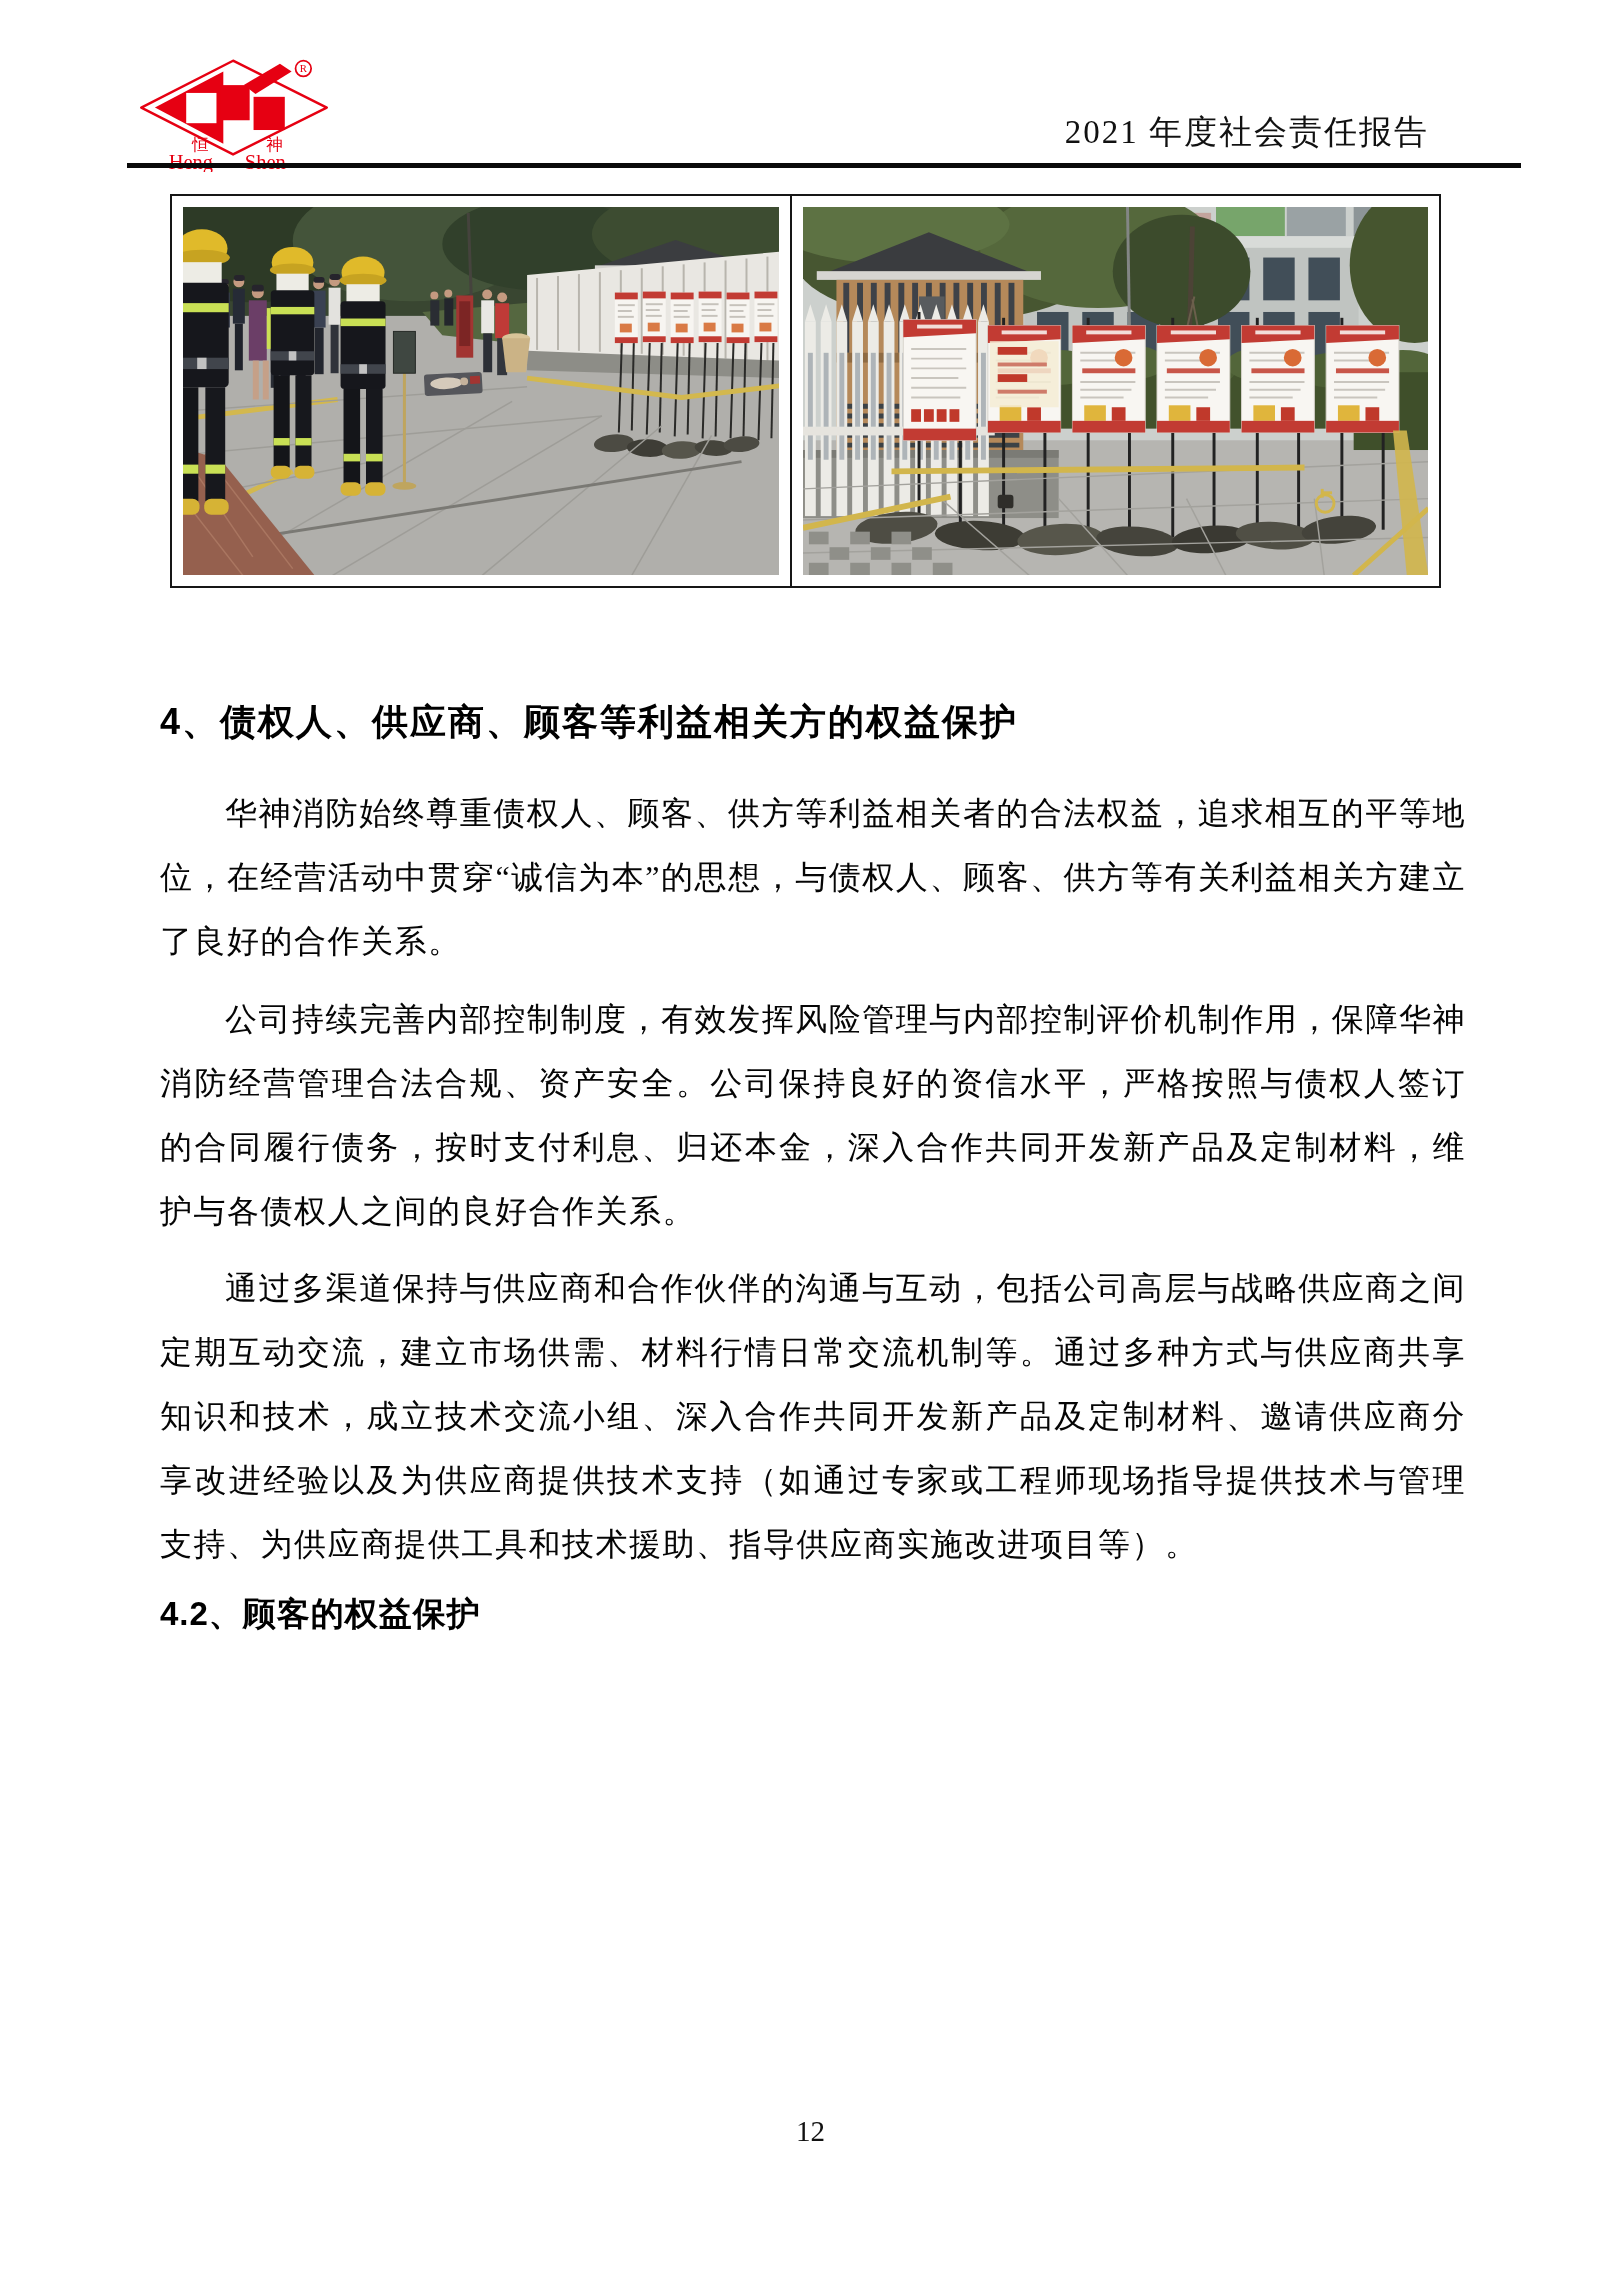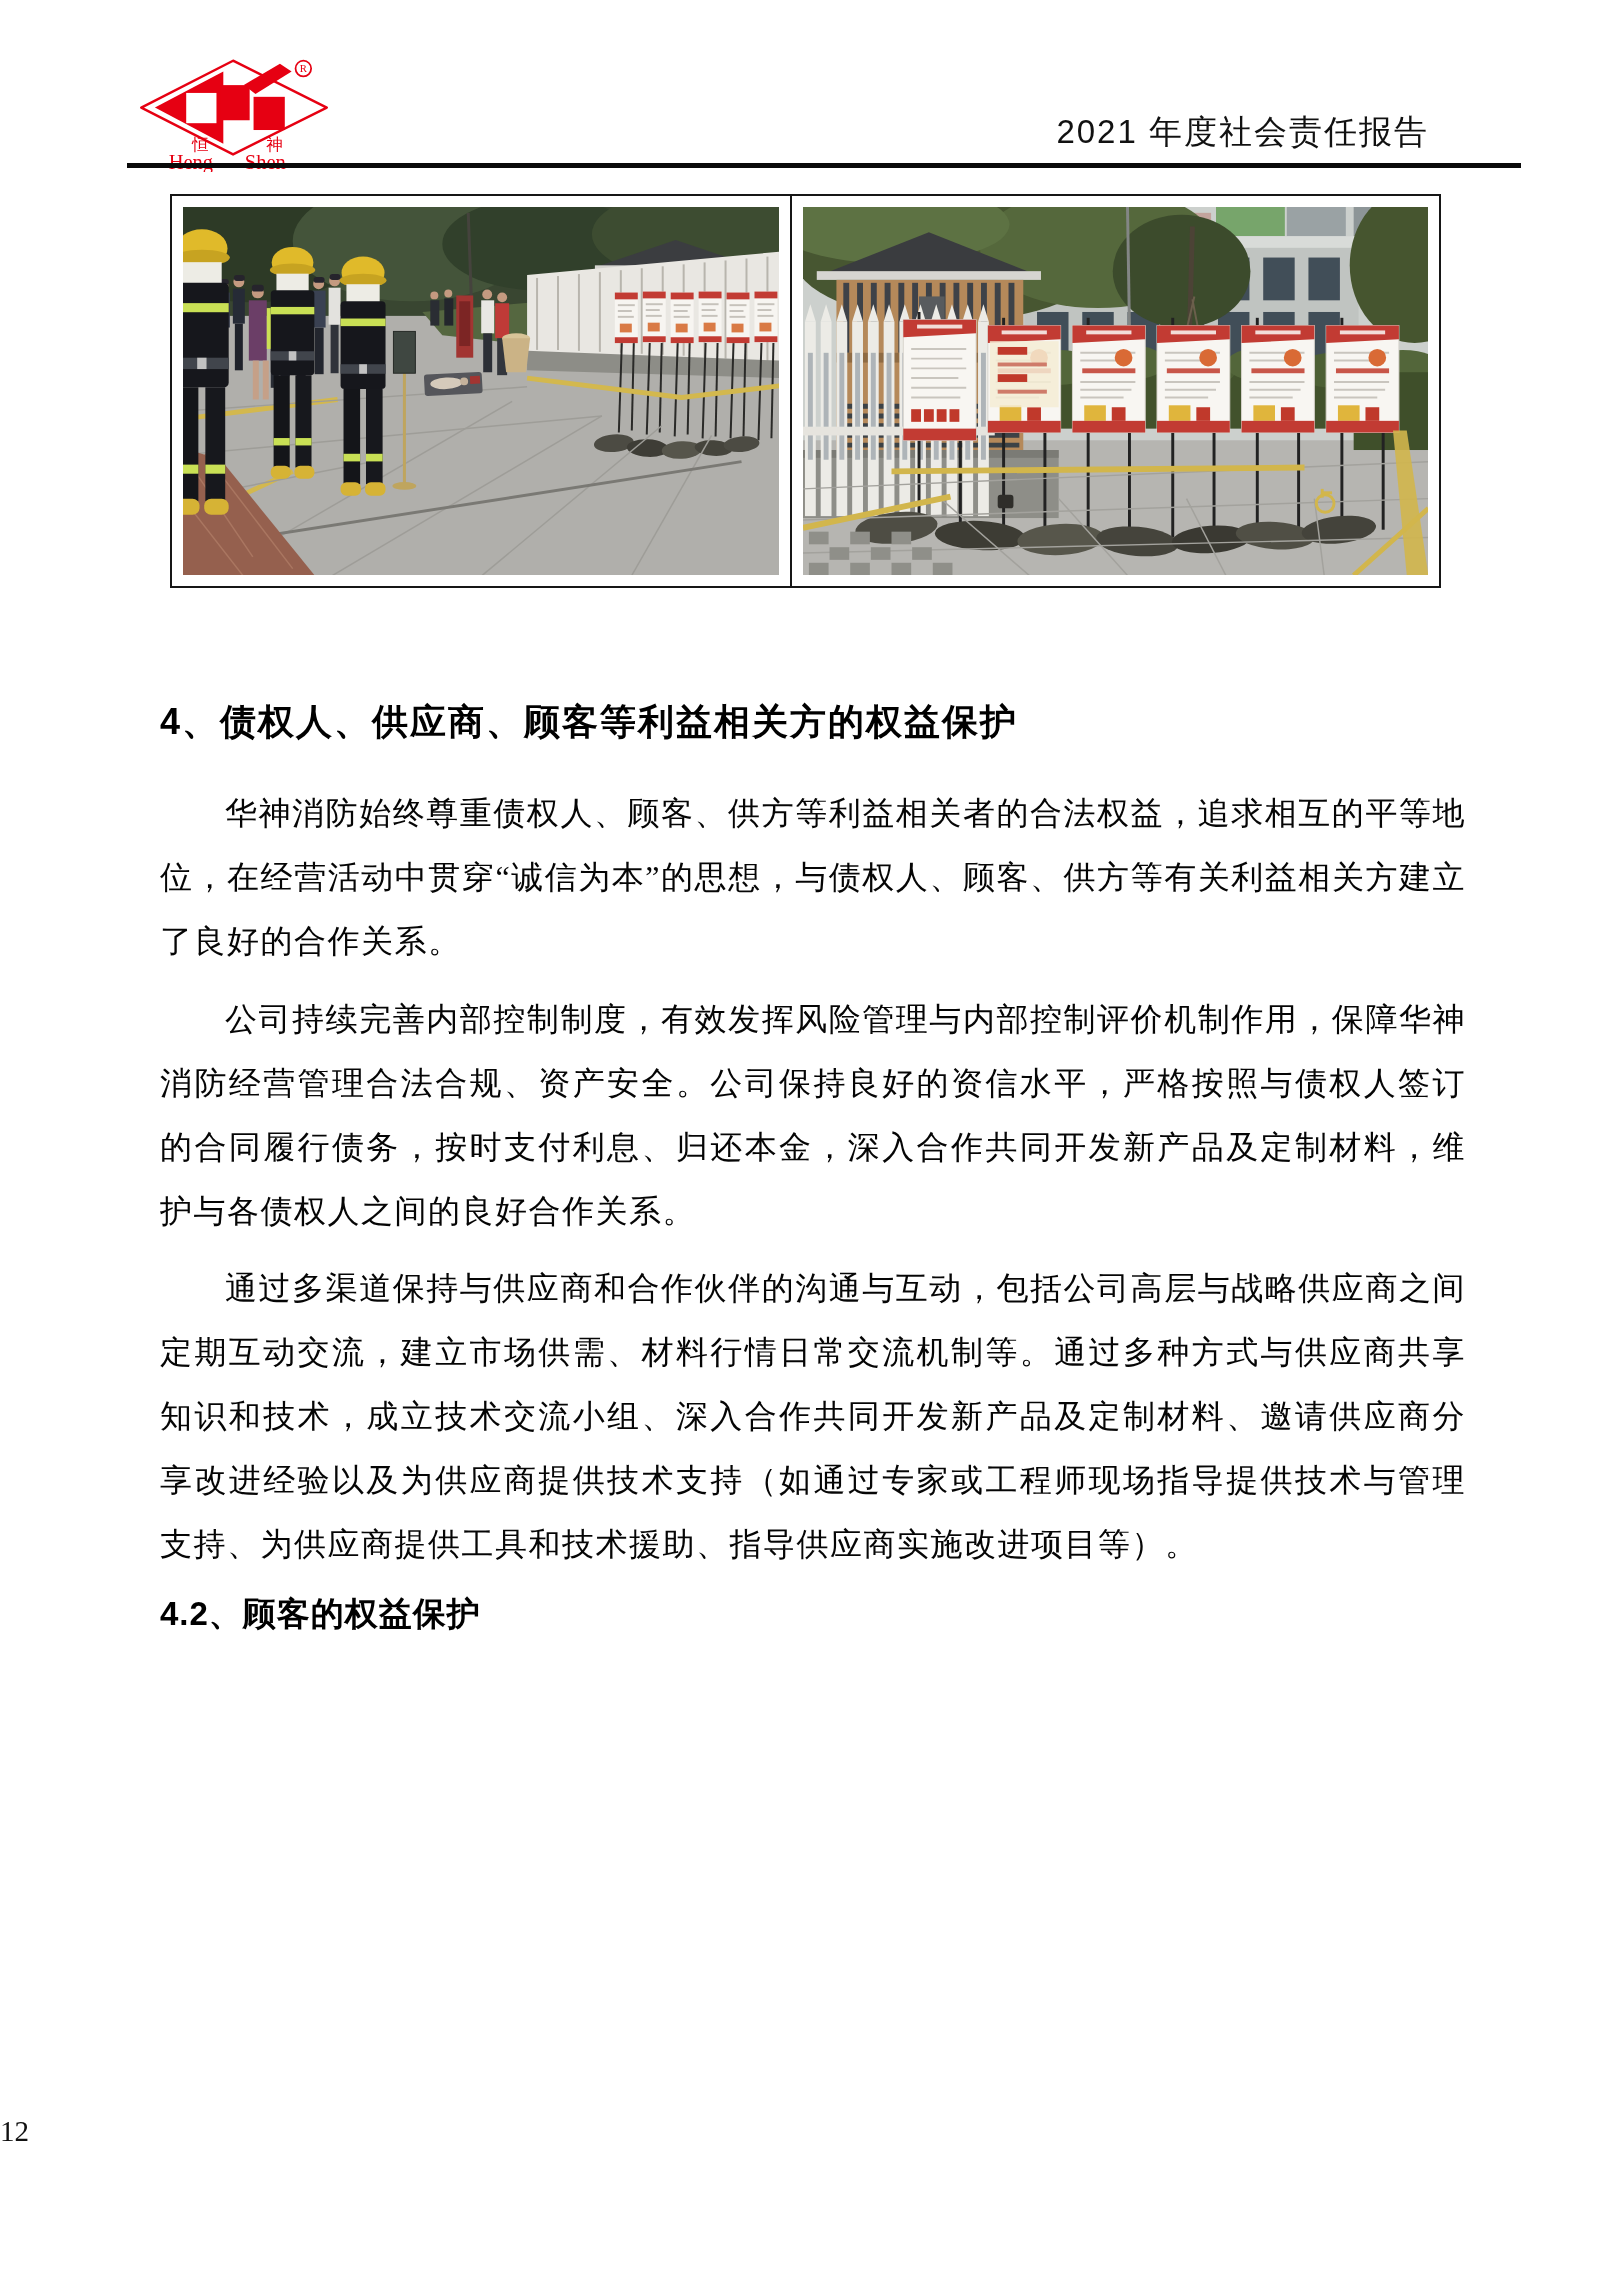--- a/index.html
+++ b/index.html
@@ -1,38 +1,38 @@
 <!DOCTYPE html>
 <html><head>
 <meta charset="utf-8">
 <style>
   html,body{margin:0;padding:0;background:#ffffff;}
   .page{position:relative;width:1621px;height:2293px;background:#fff;overflow:hidden;
         font-family:"Liberation Serif","DejaVu Serif",serif;color:#000;}
   
   .logo{position:absolute;left:135px;top:49px;width:201px;height:118px;}
   .hdr-title{position:absolute;top:110px;right:192px;font-size:33px;letter-spacing:2px;
-             font-family:Liberation Sans, sans-serif;color:#111;white-space:nowrap;}
+             font-family:Liberation Serif, serif;color:#111;white-space:nowrap;}
   .hdr-rule{position:absolute;left:127px;top:163px;width:1394px;height:4.9px;background:#0a0a0a;}
   
   .photo-row{position:absolute;left:170px;top:194px;width:1271px;height:394px;
              border:2.9px solid #161616;background:#fff;display:flex;box-sizing:border-box;}
   .photo-cell{margin:0;padding:10.8px;box-sizing:border-box;background:#fff;height:100%;}
   .photo-cell.left{width:620px;border-right:2.9px solid #161616;}
   .photo-cell.right{flex:1;}
   .photo-cell svg{display:block;width:100%;height:100%;}
   
   .content{position:absolute;left:160px;top:568px;width:1306px;}
   h1.sec{font-family:"Liberation Sans","DejaVu Sans",sans-serif;font-weight:bold;
          font-size:36px;line-height:49px;margin:129px 0 35px;letter-spacing:2px;color:#000;}
   h2.sub{font-family:"Liberation Sans","DejaVu Sans",sans-serif;font-weight:bold;
          font-size:33px;line-height:47px;margin:13.7px 0 25.5px;letter-spacing:1px;color:#000;}
   p.body{font-size:32px;line-height:64px;margin:0 0 13.7px;text-align:justify;
          text-indent:65px;letter-spacing:1.5px;color:#050505;}
-  .pagenum{position:absolute;left:0;top:2115px;width:100%;
+  .pagenum{position:absolute;left:0;top:2115px;width:100%;text-align:center;
            font-size:29px;color:#111;}
 </style>
 </head>
 <body>
 
 <div class="page">
 
   <div class="logo">
     <svg viewBox="0 0 205 126" width="201" height="123">
       <polygon points="6,60 100,12 196,60 100,108" fill="none" stroke="#e60012" stroke-width="2.5" stroke-linejoin="round"></polygon>

